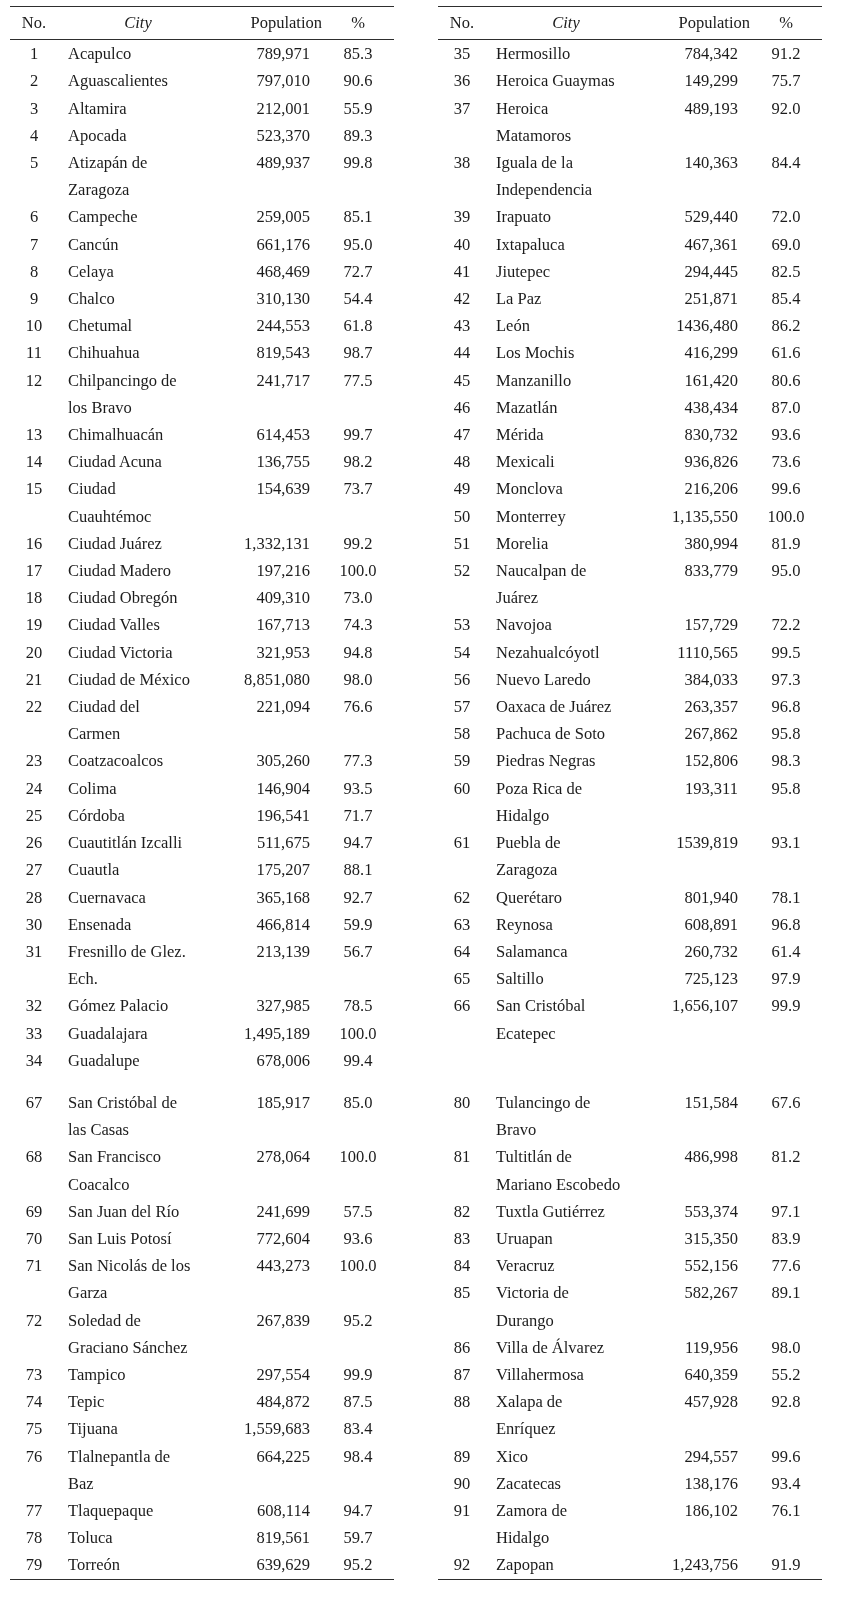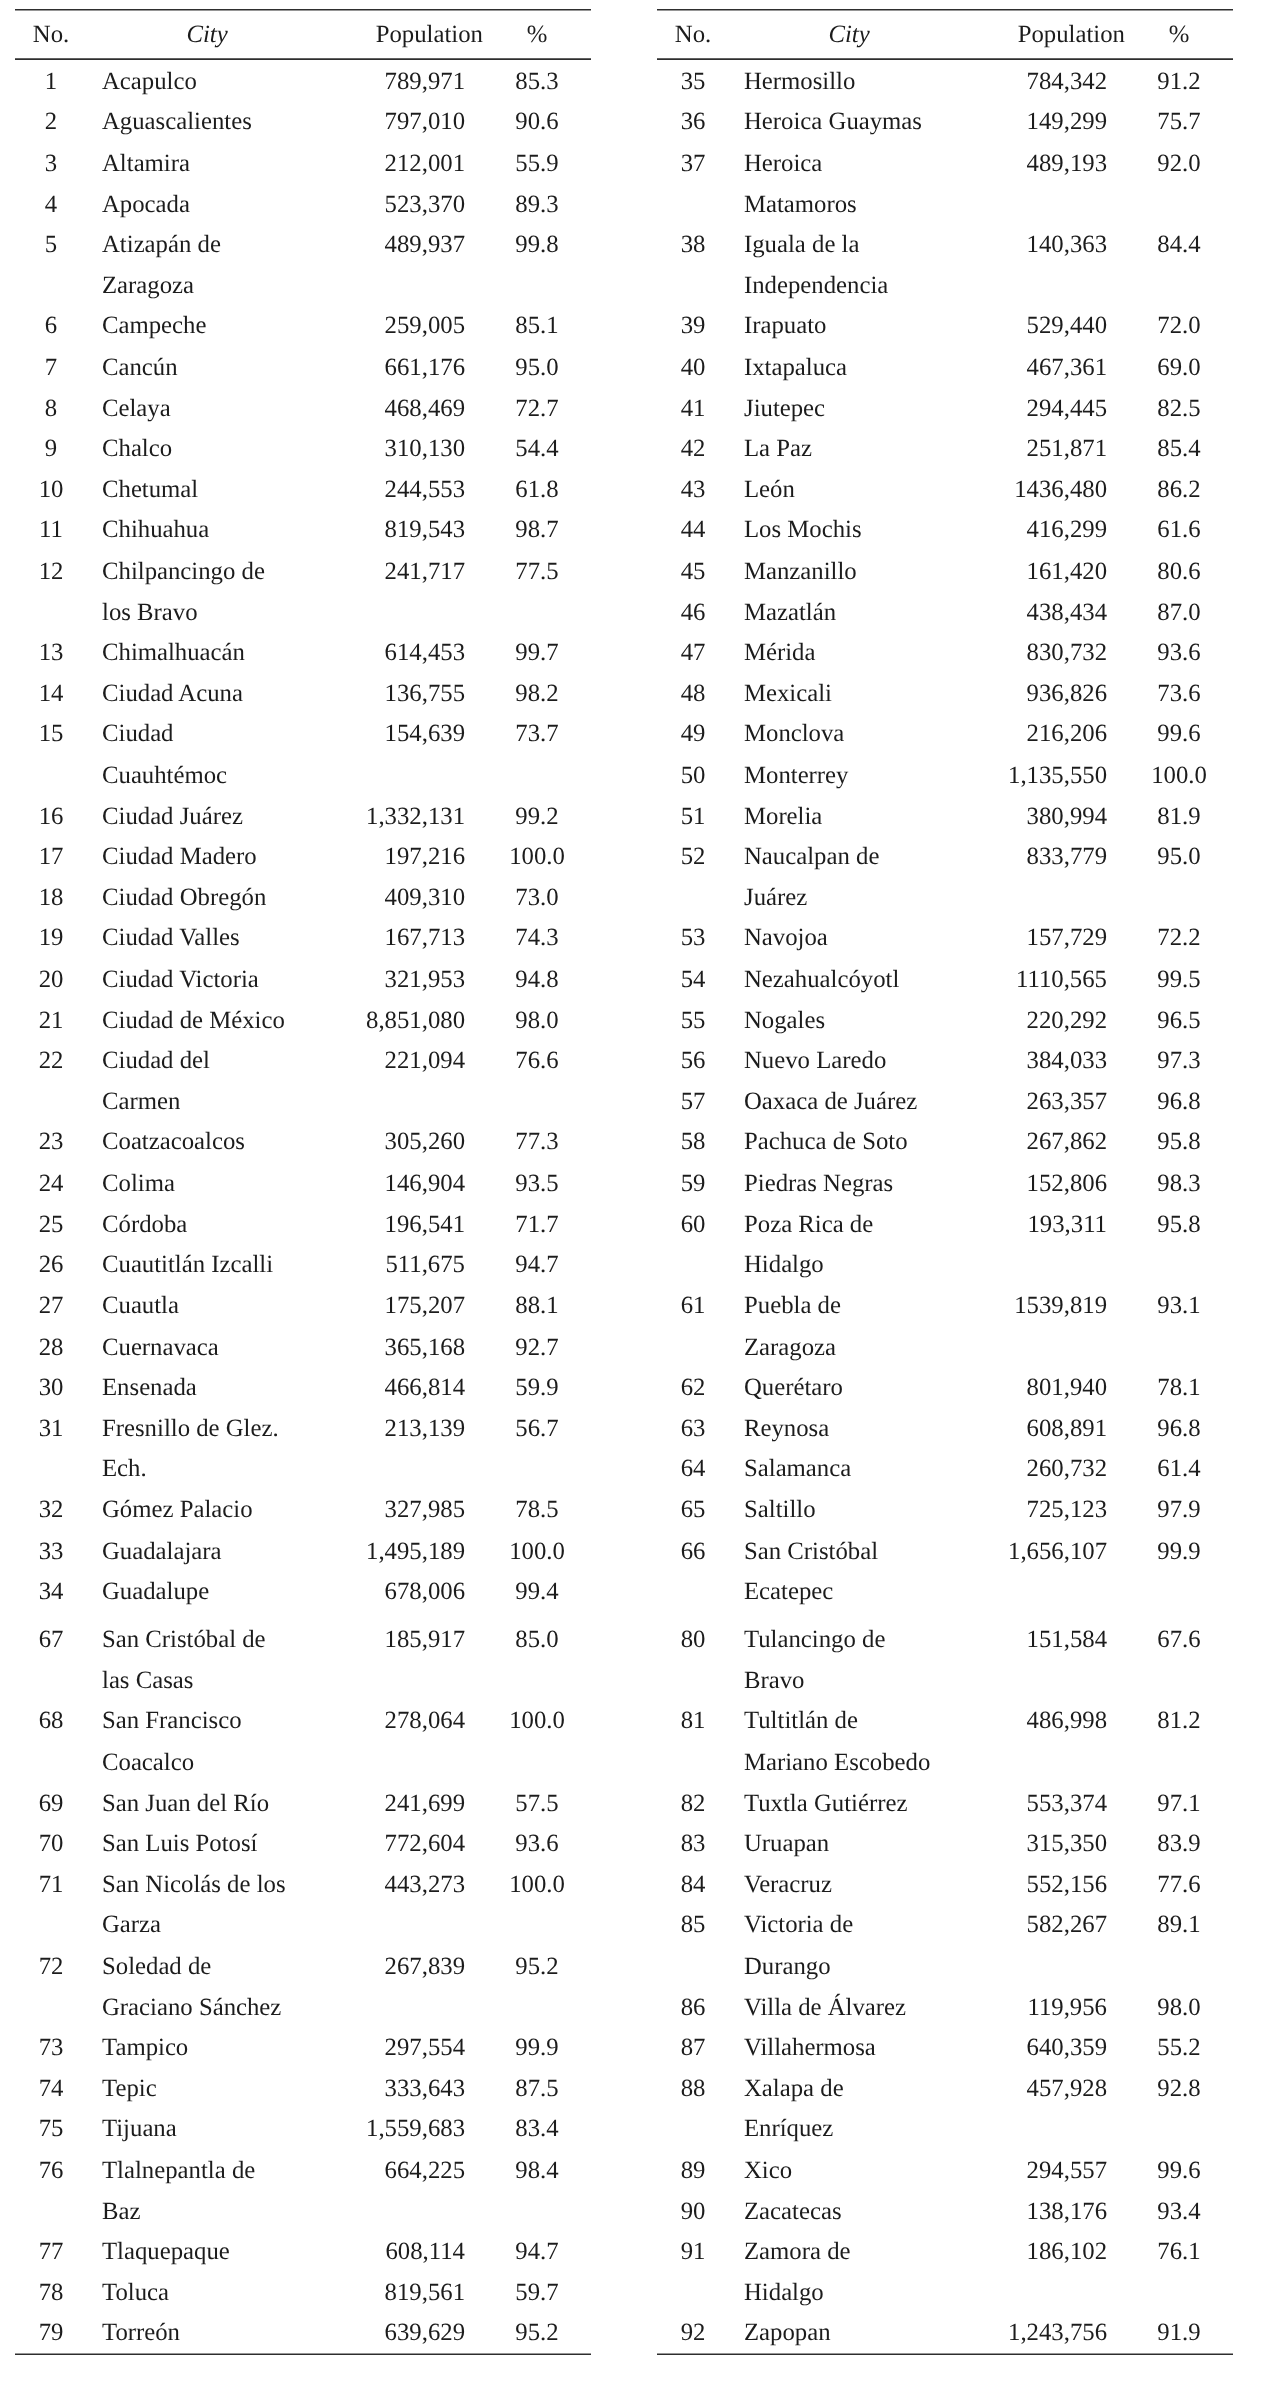--- a/index.html
+++ b/index.html
@@ -28,21 +28,21 @@
     width: 384px;
   }
   .tbl-right { margin-left: 44px; }
   .seg-top .tbl { border-top: 1.6px solid #2e2e2e; }
   .seg-top thead th {
     border-bottom: 1.6px solid #2e2e2e;
     font-weight: normal;
     padding-top: 2px;
     padding-bottom: 3px;
   }
-  .seg-bottom { margin-top: 5px; }
+  .seg-bottom { margin-top: 15px; }
   .seg-bottom .tbl { border-bottom: 1.6px solid #2e2e2e; }
   col.col-no   { width: 48px; }
   col.col-city { width: 160px; }
   col.col-pop  { width: 104px; }
   col.col-pct  { width: 72px; }
   td, th {
     vertical-align: top;
     padding: 0;
     line-height: 27.2px;
     overflow: hidden;
@@ -431,26 +431,20 @@
             <td class="c-pop">157,729</td>
             <td class="c-pct">72.2</td>
           </tr>
           <tr>
             <td class="c-no">54</td>
             <td class="c-city">Nezahualcóyotl</td>
             <td class="c-pop">1110,565</td>
             <td class="c-pct">99.5</td>
           </tr>
           <tr>
-            <td class="c-no">55</td>
-            <td class="c-city">Nogales</td>
-            <td class="c-pop">220,292</td>
-            <td class="c-pct">96.5</td>
-          </tr>
-          <tr>
             <td class="c-no">56</td>
             <td class="c-city">Nuevo Laredo</td>
             <td class="c-pop">384,033</td>
             <td class="c-pct">97.3</td>
           </tr>
           <tr>
             <td class="c-no">57</td>
             <td class="c-city">Oaxaca de Juárez</td>
             <td class="c-pop">263,357</td>
             <td class="c-pct">96.8</td>
@@ -581,21 +575,21 @@
           </tr>
           <tr>
             <td class="c-no">73</td>
             <td class="c-city">Tampico</td>
             <td class="c-pop">297,554</td>
             <td class="c-pct">99.9</td>
           </tr>
           <tr>
             <td class="c-no">74</td>
             <td class="c-city">Tepic</td>
-            <td class="c-pop">333,643</td>
+            <td class="c-pop">484,872</td>
             <td class="c-pct">87.5</td>
           </tr>
           <tr>
             <td class="c-no">75</td>
             <td class="c-city">Tijuana</td>
             <td class="c-pop">1,559,683</td>
             <td class="c-pct">83.4</td>
           </tr>
           <tr>
             <td class="c-no">76</td>

